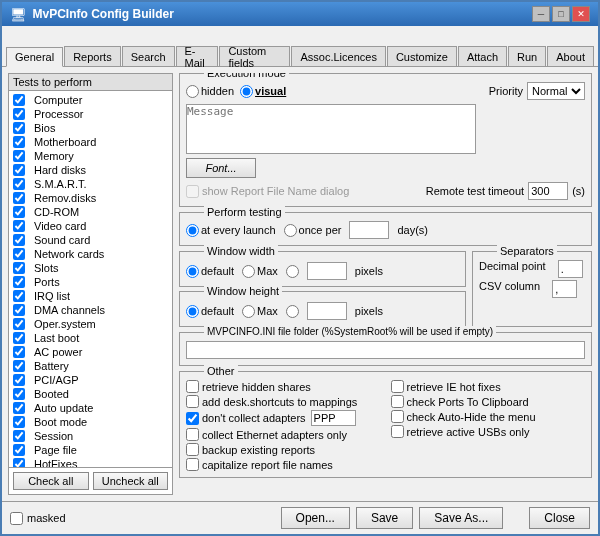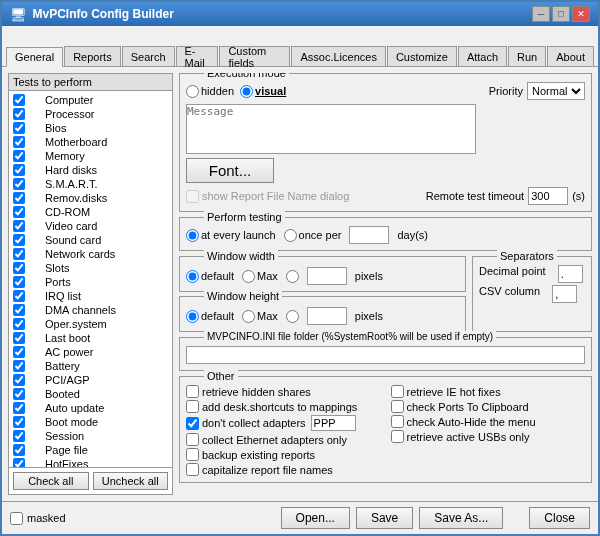--- a/index.html
+++ b/index.html
@@ -103,21 +103,21 @@
       border-bottom: 1px solid #999;
     }
     .checklist {
       flex: 1;
       overflow-y: auto;
       padding: 2px;
     }
     .check-item {
       display: flex;
       align-items: center;
-      gap: 20px;
+      gap: 9px;
       padding: 1px 2px;
       font-size: 11px;
       cursor: pointer;
     }
     .check-item input[type=checkbox] {
       width: 12px;
       height: 12px;
       margin: 0;
       cursor: pointer;
     }
@@ -189,22 +189,23 @@
       border: 1px solid #999;
       background: white;
       resize: none;
       font-size: 11px;
     }
     .font-btn {
       padding: 3px 10px;
       border: 1px solid #888;
       background: linear-gradient(to bottom, #f8f8f8, #e0e0e0);
       cursor: pointer;
-      font-size: 15px;
-      width: 88px;
+      font-size: 11px;
+      width: 70px;
+      font-style: italic;
     }
     .input-small {
       width: 40px;
       height: 18px;
       border: 1px solid #999;
       font-size: 11px;
       padding: 0 2px;
     }
     .select-small {
       height: 18px;

